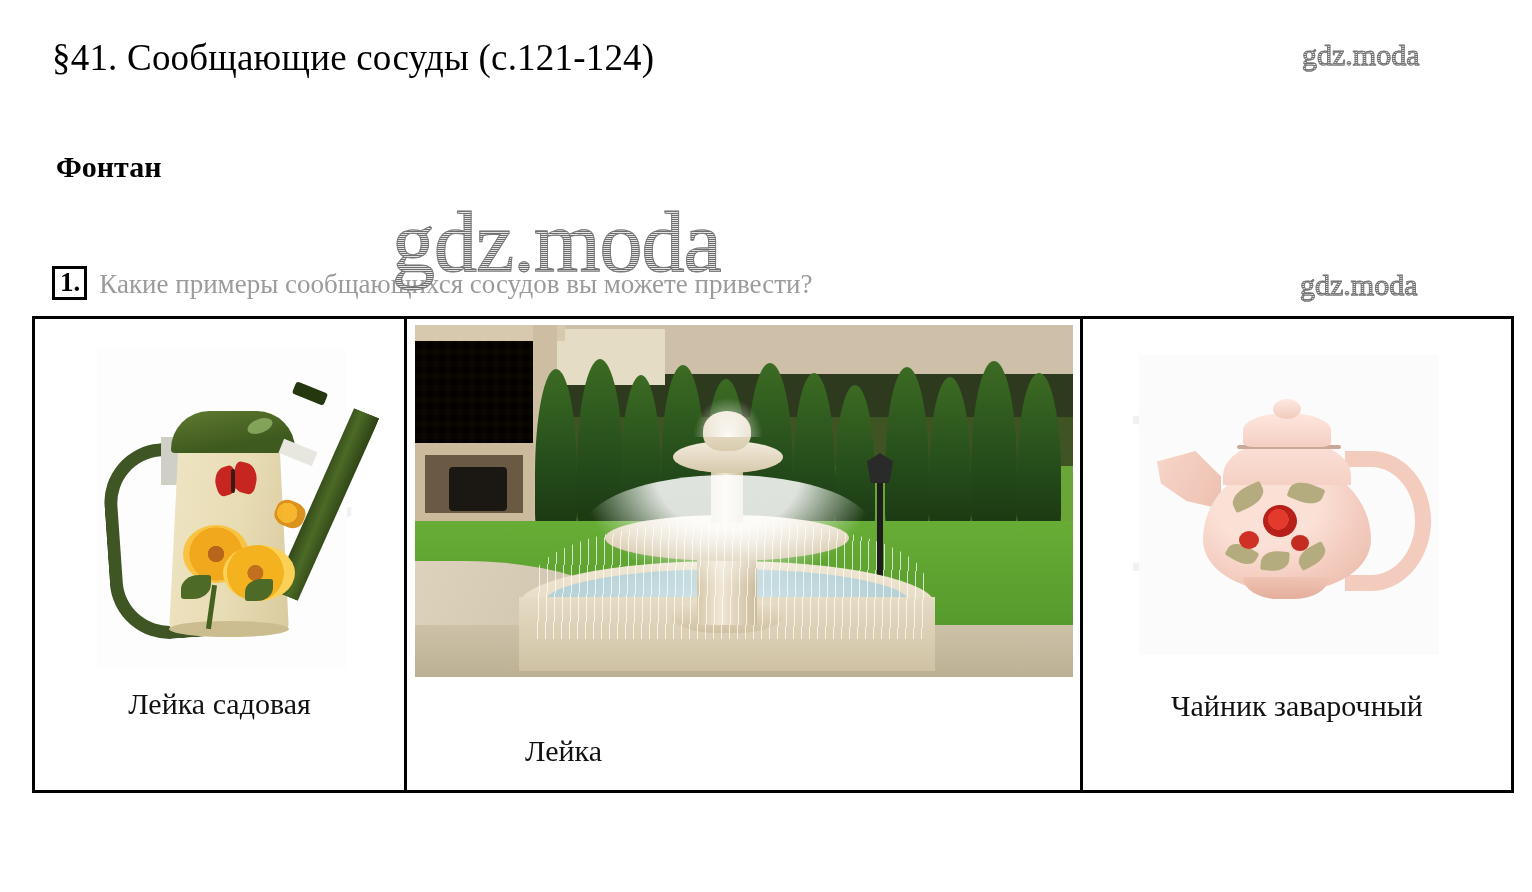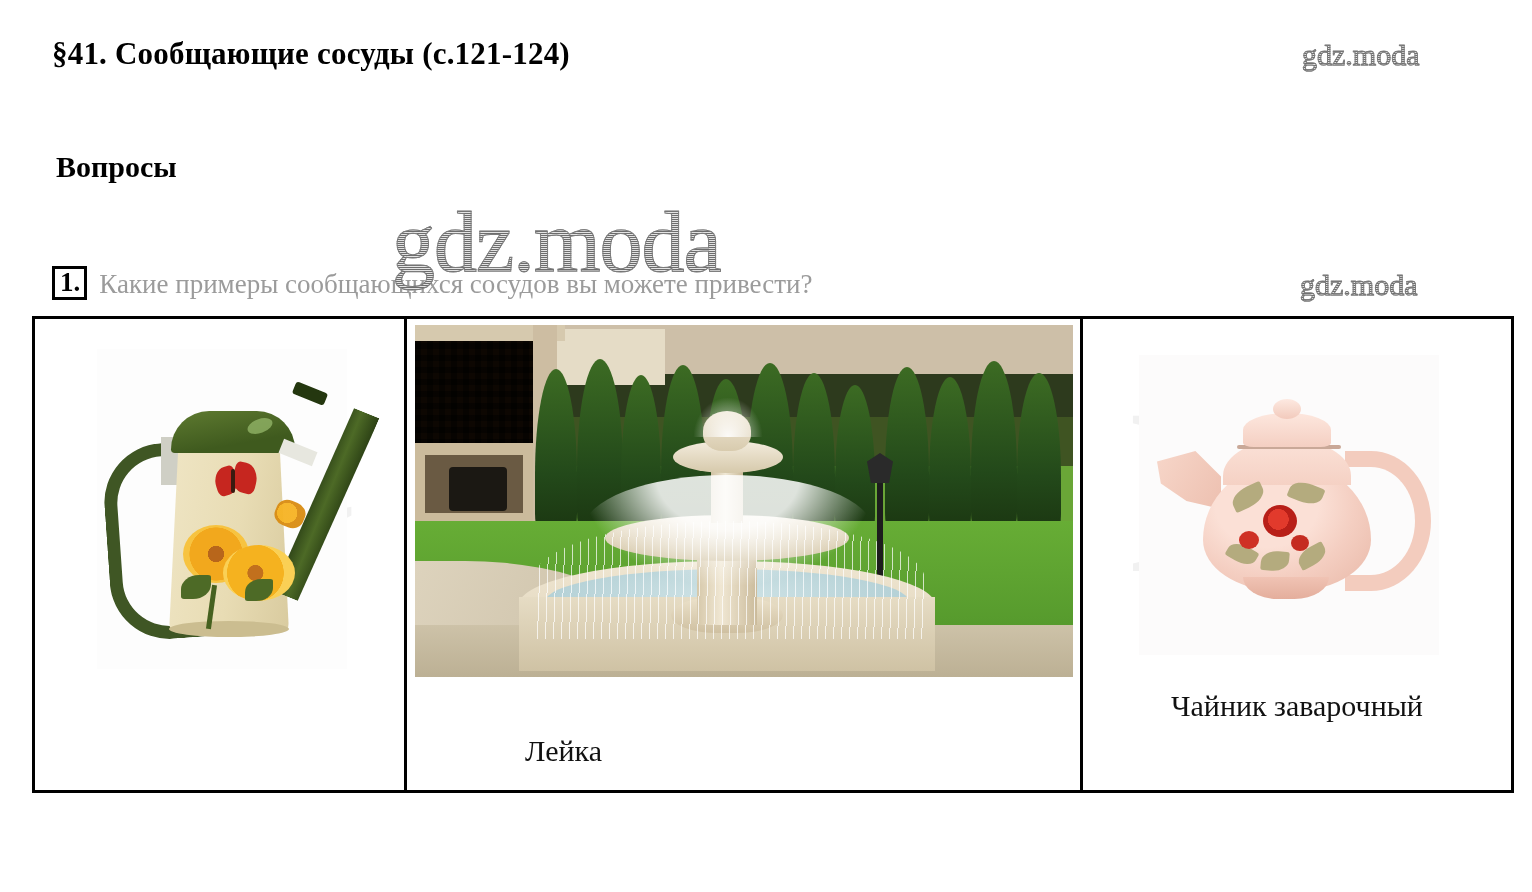--- a/index.html
+++ b/index.html
@@ -2,21 +2,21 @@
 <html><head>
 <meta charset="utf-8">
 <style>
   html,body{margin:0;padding:0;background:#ffffff;}
   body{width:1532px;height:892px;position:relative;overflow:hidden;
        font-family:"Liberation Serif","DejaVu Serif",serif;color:#000;}
 
   
   #section-title{
     position:absolute;left:52px;top:36px;
-    font-size:31px;font-weight:bold;letter-spacing:.2px;white-space:nowrap;
+    font-size:37px;font-weight:normal;letter-spacing:.2px;white-space:nowrap;
   }
   #questions-heading{
     position:absolute;left:56px;top:150px;
     font-size:30px;font-weight:bold;
   }
 
   
   #question-row{position:absolute;left:52px;top:266px;display:flex;align-items:flex-start;}
   #q-number{
     border:3px solid #000;padding:0 4px 1px 5px;line-height:1;
@@ -209,21 +209,21 @@
   .fo1{left:92px;top:132px;width:34px;height:20px;transform:rotate(-25deg);}
   .fo2{left:150px;top:128px;width:34px;height:20px;transform:rotate(22deg);}
   .fo3{left:88px;top:190px;width:30px;height:18px;transform:rotate(30deg);}
   .fo4{left:158px;top:192px;width:30px;height:18px;transform:rotate(-28deg);}
   .fo5{left:122px;top:196px;width:28px;height:20px;transform:rotate(5deg);}
 </style>
 </head>
 <body>
 
 <div id="section-title">§41. Сообщающие сосуды (с.121-124)</div>
-<div id="questions-heading">Вопросы</div>
+<div id="questions-heading">Фонтан</div>
 
 <div class="ghost" id="ghost-left">Ре</div>
 <div class="ghost" id="ghost-right">ру</div>
 
 <div id="question-row">
   <div id="q-number">1.</div>
   <div id="q-text">Какие примеры сообщающихся сосудов вы можете привести?</div>
 </div>
 
 <div class="wm wm-outline" id="wm-big">gdz.moda</div>
@@ -246,20 +246,21 @@
       <div class="wc-spout-tip"></div>
       <div class="sunflower sf1"></div>
       <div class="sunflower sf2"></div>
       <div class="sf-leaf lf1"></div>
       <div class="sf-leaf lf2"></div>
       <div class="sf-stem"></div>
       <div class="butterfly-l"></div>
       <div class="butterfly-r"></div>
       <div class="butterfly-body"></div>
     </div>
+    <div class="cell-caption" id="caption-watering-can">Лейка садовая</div>
 
   </div>
 
   <div class="cell" id="cell-fountain">
     <div id="art-fountain">
       <div class="f-sky"></div>
       <div class="f-house"></div>
       <div class="f-lattice"></div>
       <div class="f-canopy"></div>
       <div class="f-column"></div>

